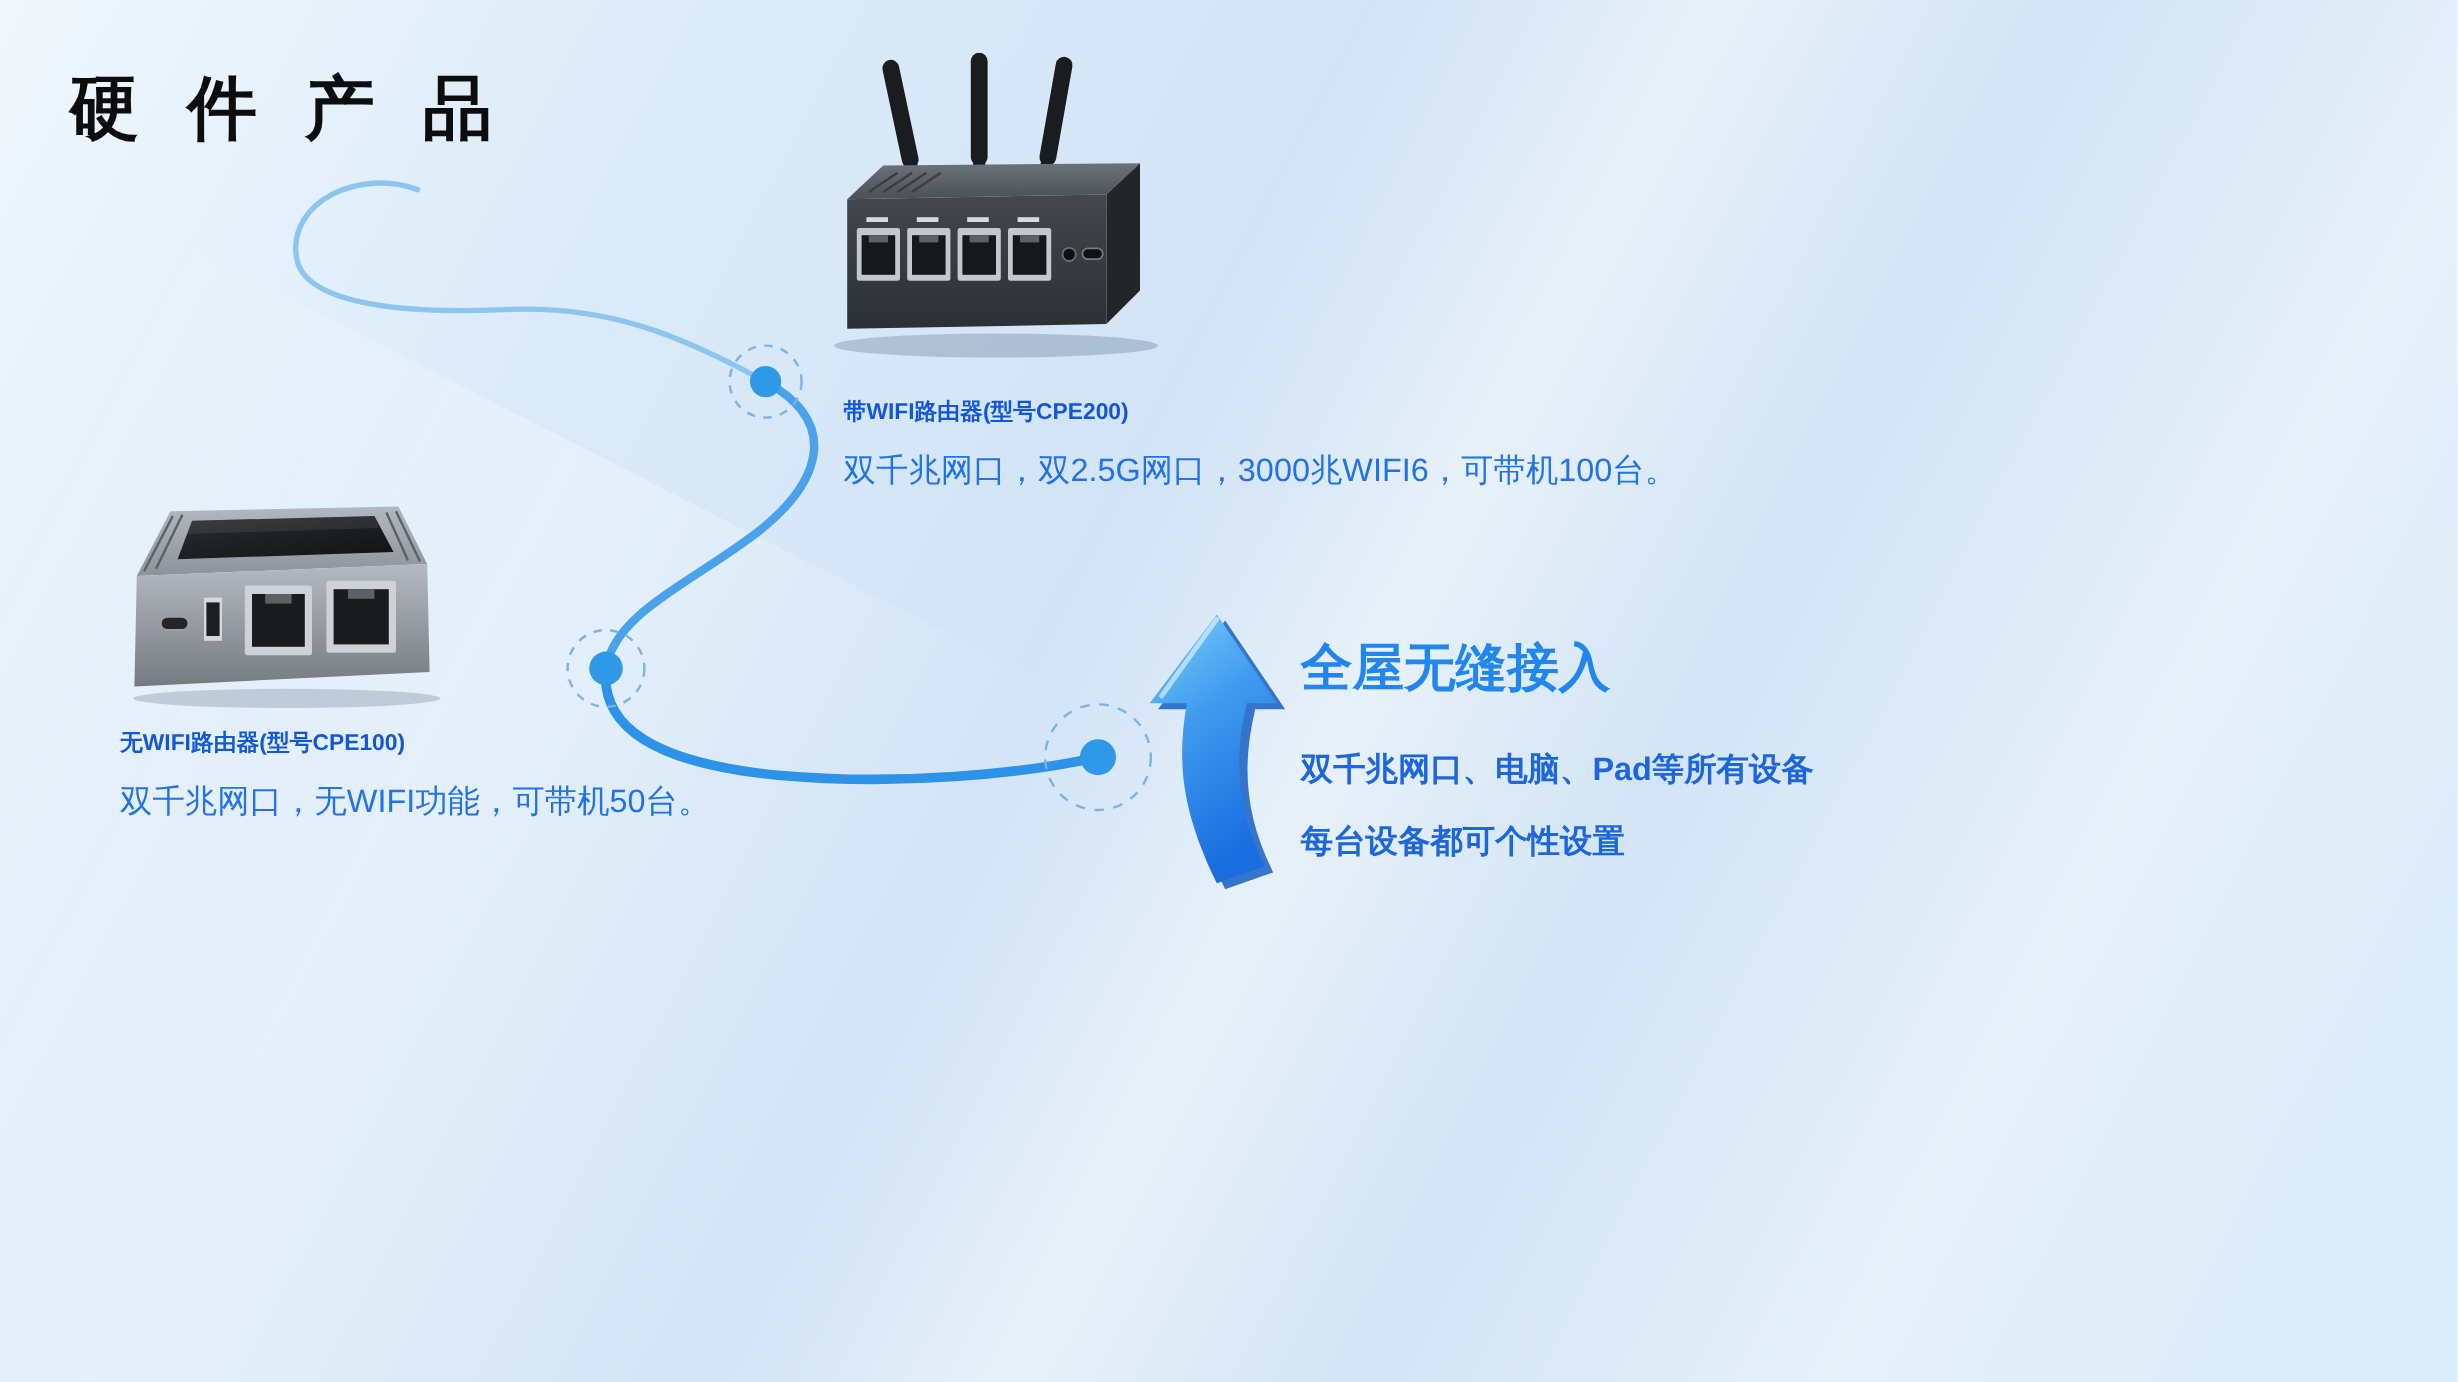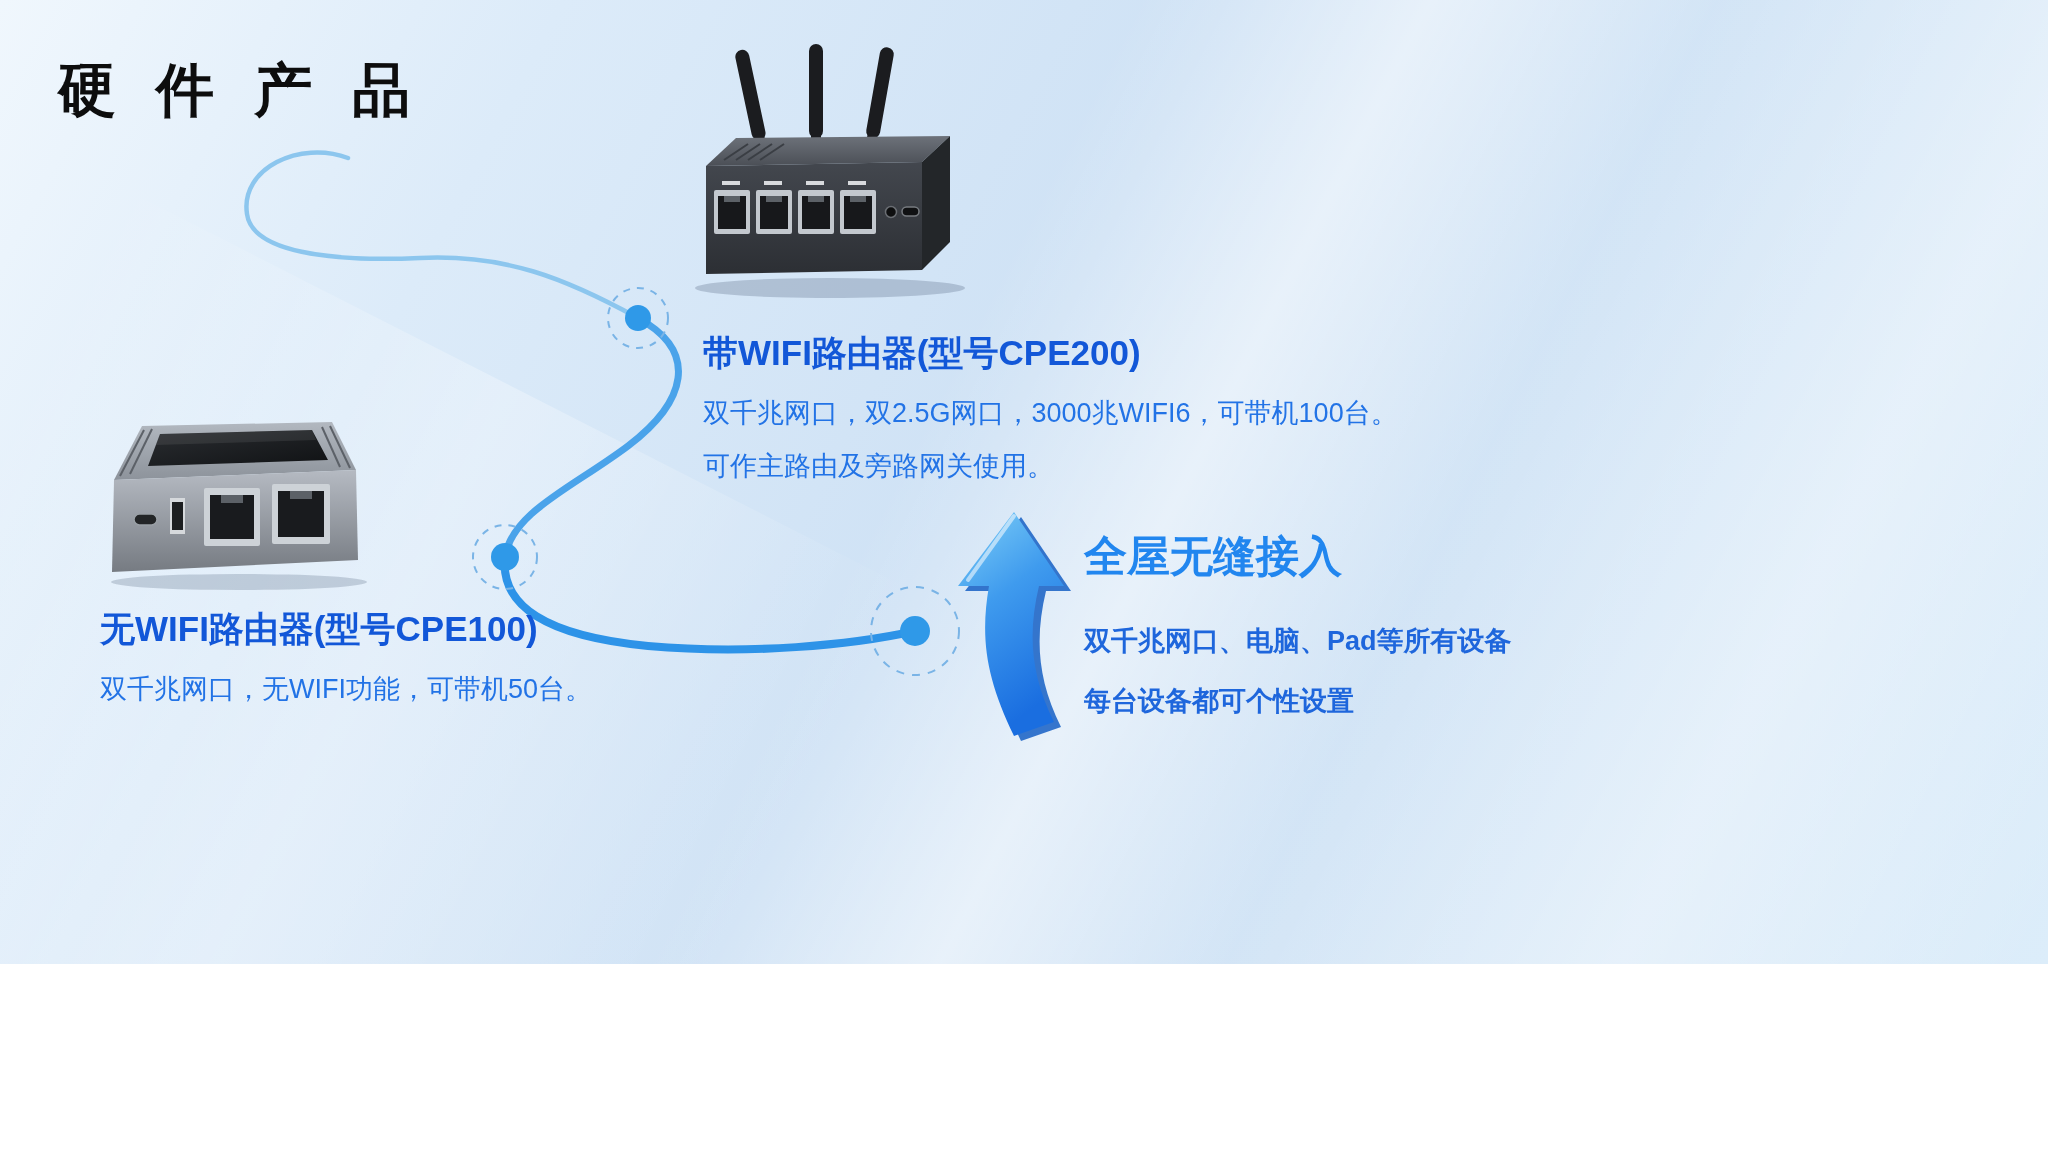--- a/index.html
+++ b/index.html
@@ -1,21 +1,21 @@
 <!DOCTYPE html>
 <html><head>
 <meta charset="utf-8">
 <style>
   html,body{margin:0;padding:0;}
   body{
     width:2048px;height:1152px;overflow:hidden;
     font-family:"Liberation Sans","DejaVu Sans",sans-serif;
   }
   .canvas{
-    position:relative;width:2048px;height:964px;overflow:hidden;
+    position:relative;width:2048px;height:1152px;overflow:hidden;
     background:linear-gradient(118deg,#f0f7fd 0%,#dcebf9 22%,#cfe2f5 48%,#d3e5f6 70%,#dcedfa 100%);
   }
   .streak{position:absolute;pointer-events:none;}
   .s1{left:850px;top:-420px;width:520px;height:2100px;transform:rotate(27deg);
       background:linear-gradient(90deg,rgba(255,255,255,0) 0%,rgba(255,255,255,.50) 50%,rgba(255,255,255,0) 100%);}
   .s2{left:1430px;top:-420px;width:720px;height:2100px;transform:rotate(27deg);
       background:linear-gradient(90deg,rgba(255,255,255,0) 0%,rgba(255,255,255,.38) 50%,rgba(255,255,255,0) 100%);}
   .s3{left:-300px;top:300px;width:900px;height:1600px;transform:rotate(27deg);
       background:linear-gradient(90deg,rgba(255,255,255,0) 0%,rgba(255,255,255,.30) 50%,rgba(255,255,255,0) 100%);}
 
@@ -28,21 +28,21 @@
 
   .device{position:absolute;z-index:3;}
   .dev-cpe200{left:690px;top:44px;width:290px;height:256px;}
   .dev-cpe100{left:104px;top:412px;width:276px;height:180px;}
 
   .arrow-wrap{position:absolute;left:938px;top:498px;width:164px;height:262px;z-index:3;}
 
   .product-block{position:absolute;z-index:4;}
   .pb-200{left:703px;top:330px;width:720px;}
   .pb-100{left:100px;top:606px;width:640px;}
-  .p-name{font-size:35px;font-weight:800;color:#1257d8;margin-bottom:18px;}
+  .p-name{font-size:19px;font-weight:800;color:#1257d8;margin-bottom:18px;}
   .p-spec{font-size:27px;font-weight:500;color:#2273e6;margin-bottom:17px;}
 
   .benefits{position:absolute;left:1084px;top:528px;width:560px;z-index:4;}
   .b-head{font-size:43px;font-weight:800;color:#2186ef;margin-bottom:37px;}
   .b-head.second{margin-bottom:30px;}
   .b-point{font-size:27px;font-weight:700;color:#1e66dc;margin-bottom:24px;}
 </style>
 </head>
 <body>
 
@@ -205,21 +205,20 @@
       </defs>
       <path d="M 76 14 L 20 88 L 51 88 C 42 140 48 180 76 238 L 116 224 C 92 176 90 134 101 88 L 126 88 Z" transform="translate(7,5)" fill="#155fc4" opacity="0.85"></path>
       <path d="M 76 14 L 20 88 L 51 88 C 42 140 48 180 76 238 L 116 224 C 92 176 90 134 101 88 L 126 88 Z" fill="url(#arrowGrad)"></path>
       <path d="M 76 18 L 30 82" stroke="rgba(255,255,255,0.55)" stroke-width="4" stroke-linecap="round" fill="none"></path>
     </svg>
   </div>
 
   <div class="product-block pb-200">
     <div class="p-name">带WIFI路由器(型号CPE200)</div>
     <div class="p-spec">双千兆网口，双2.5G网口，3000兆WIFI6，可带机100台。</div>
-    <div class="p-spec">可作主路由及旁路网关使用。</div>
   </div>
 
   <div class="product-block pb-100">
     <div class="p-name">无WIFI路由器(型号CPE100)</div>
     <div class="p-spec">双千兆网口，无WIFI功能，可带机50台。</div>
   </div>
 
   <div class="benefits">
     <div class="b-head">全屋无缝接入</div>
     <div class="b-point">双千兆网口、电脑、Pad等所有设备</div>

